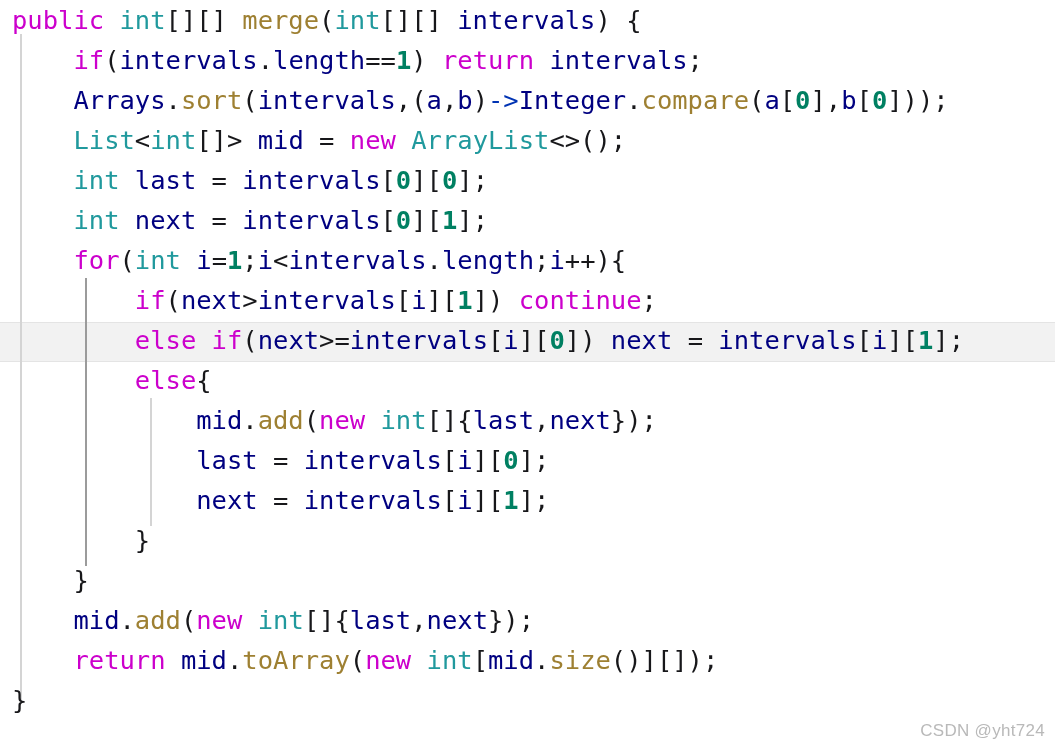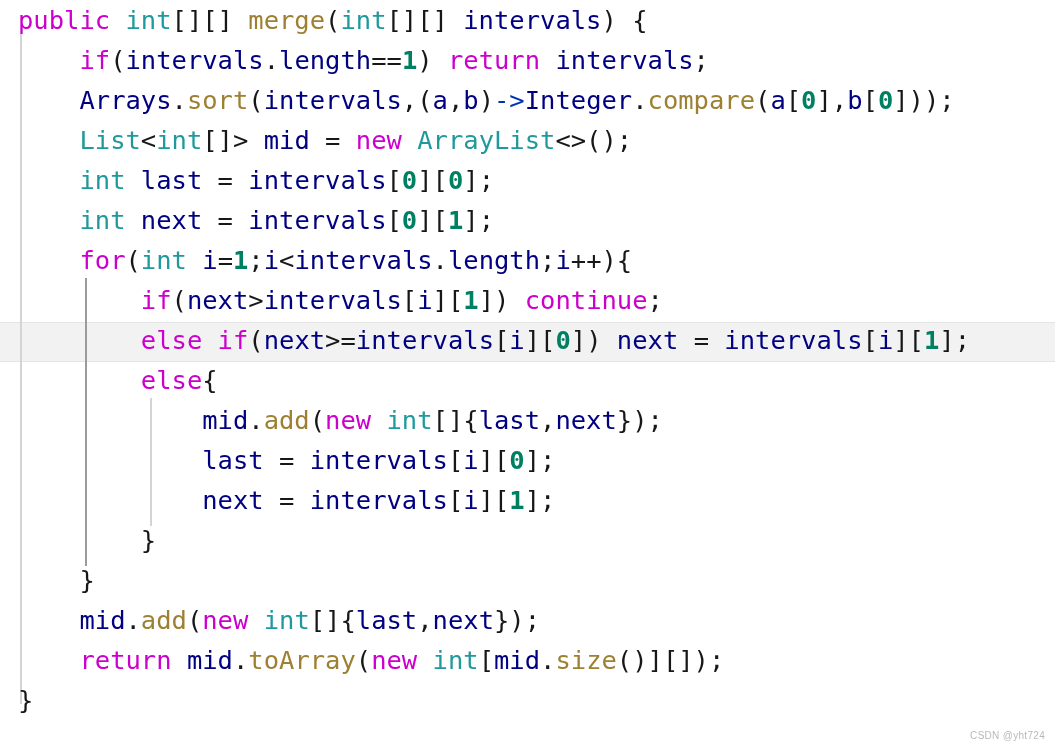--- a/index.html
+++ b/index.html
@@ -54,40 +54,40 @@
     font-family: "DejaVu Sans Mono", "Liberation Mono", monospace;
     font-size: 25.5px;
     line-height: 40px;
     white-space: pre;
     letter-spacing: 0px;
     color: #17171a;
   }
   .ln {
     display: block;
     height: 40px;
-    padding-left: 18px;
+    padding-left: 12px;
   }
 
   
   .kw    { color: #cc00cc; }          
   .type  { color: #20999d; }          
   .meth  { color: #9e8032; }          
   .ident { color: #000080; }          
   .num   { color: #008062; font-weight: bold; }
   .punc  { color: #17171a; }
   .op    { color: #17171a; }
   .arrow { color: #0033b3; }
 
   
   #watermark {
     position: absolute;
     right: 10px;
     bottom: 6px;
     font-family: "Liberation Sans", sans-serif;
-    font-size: 10px;
+    font-size: 17px;
     color: #b9b9b9;
     letter-spacing: 0.3px;
     user-select: none;
   }
 </style>
 </head>
 <body>
 
 <div id="editor">
 

